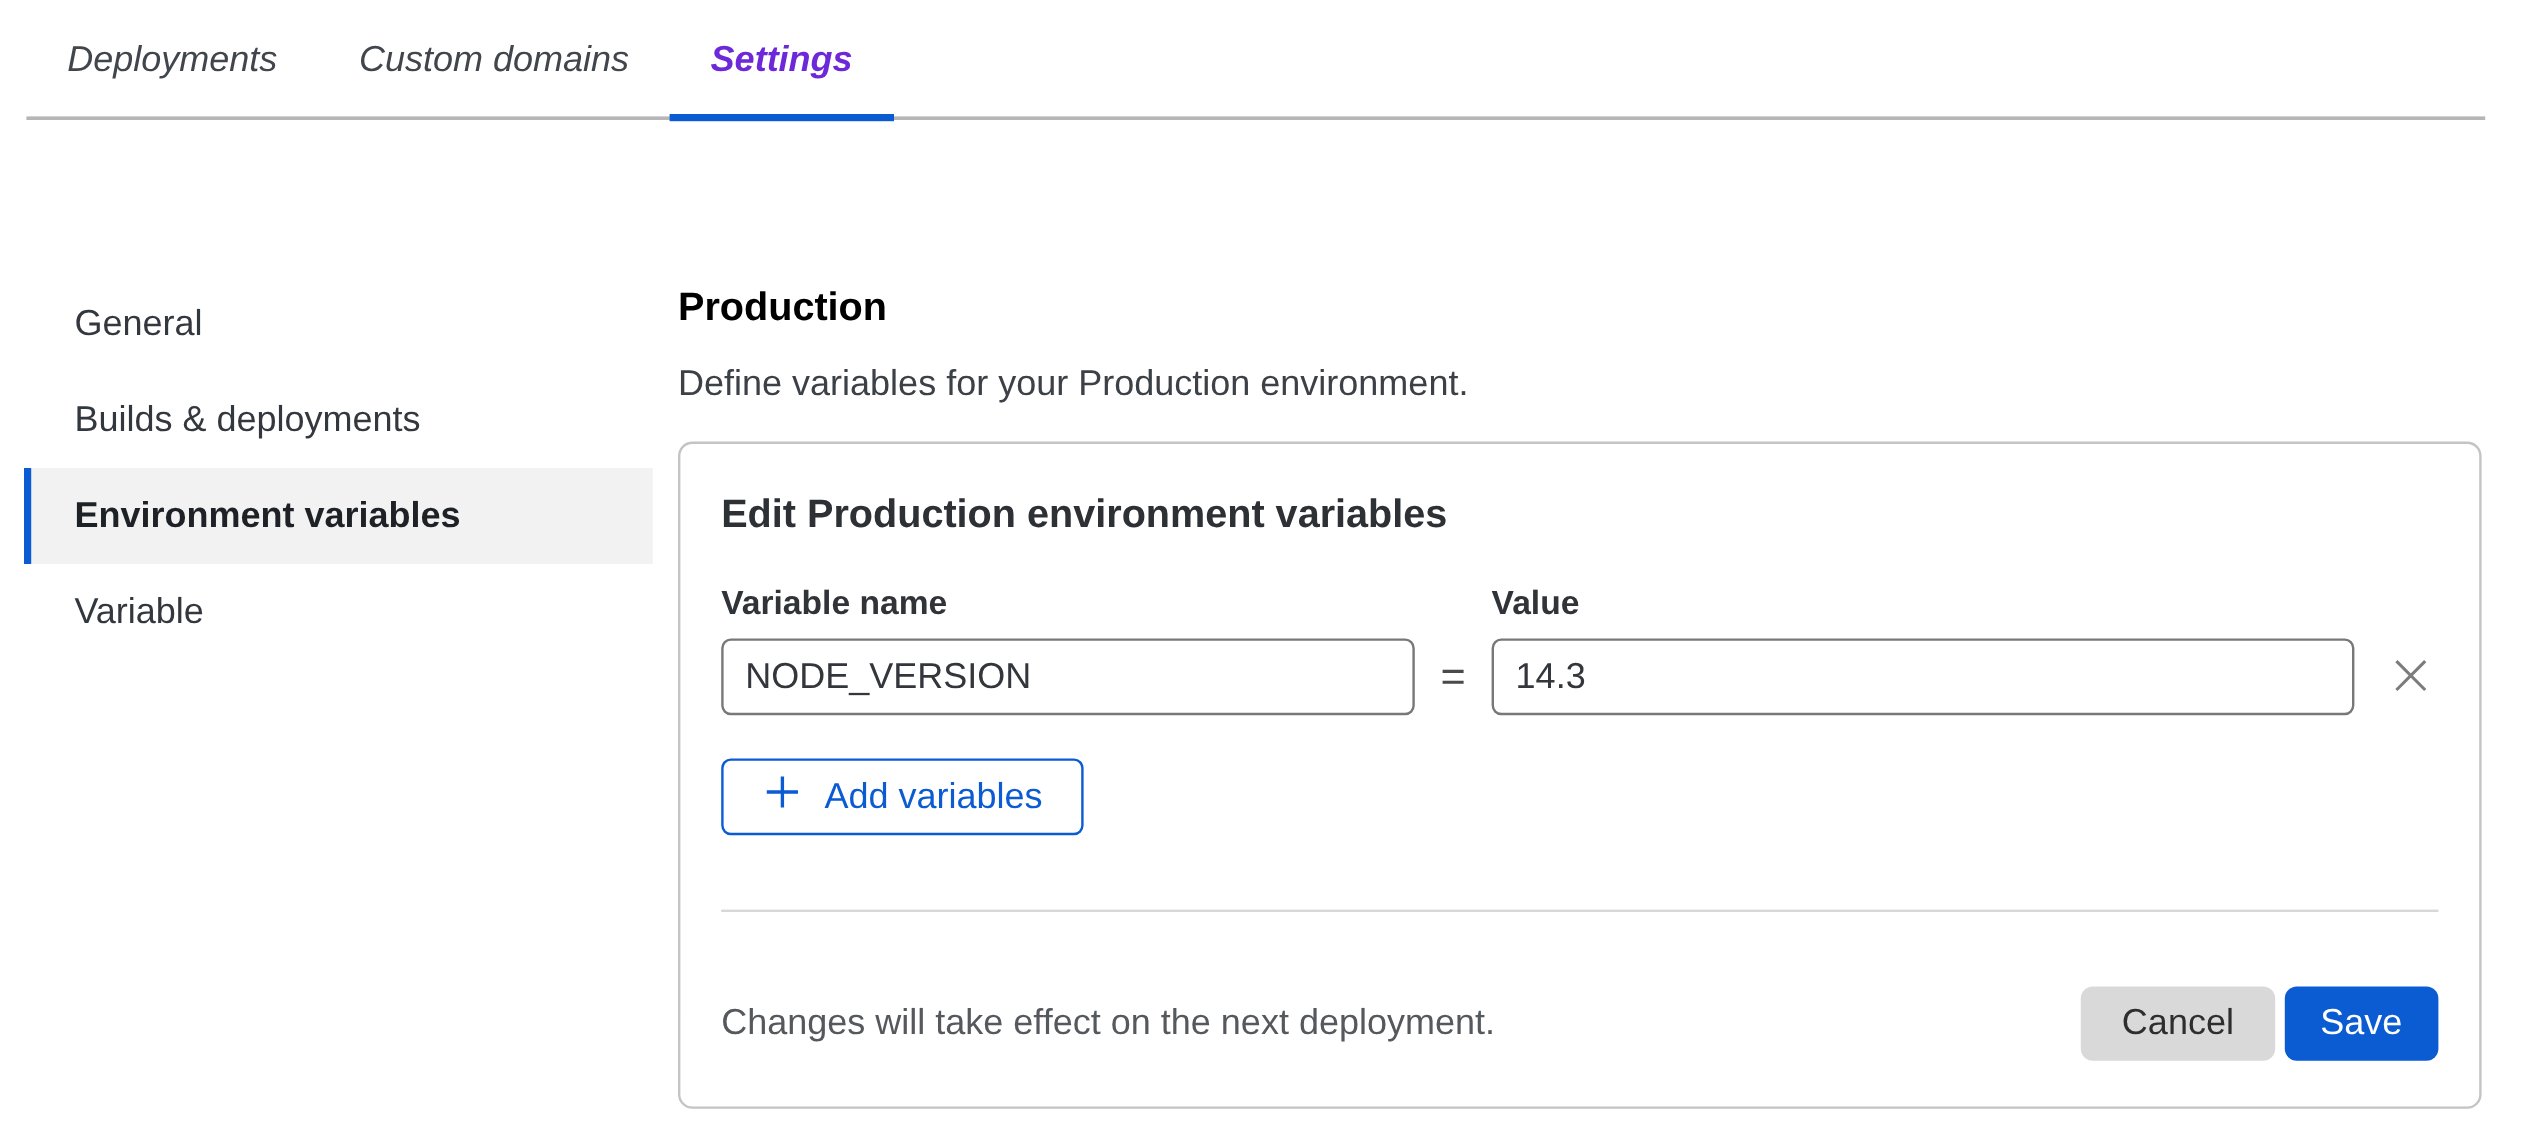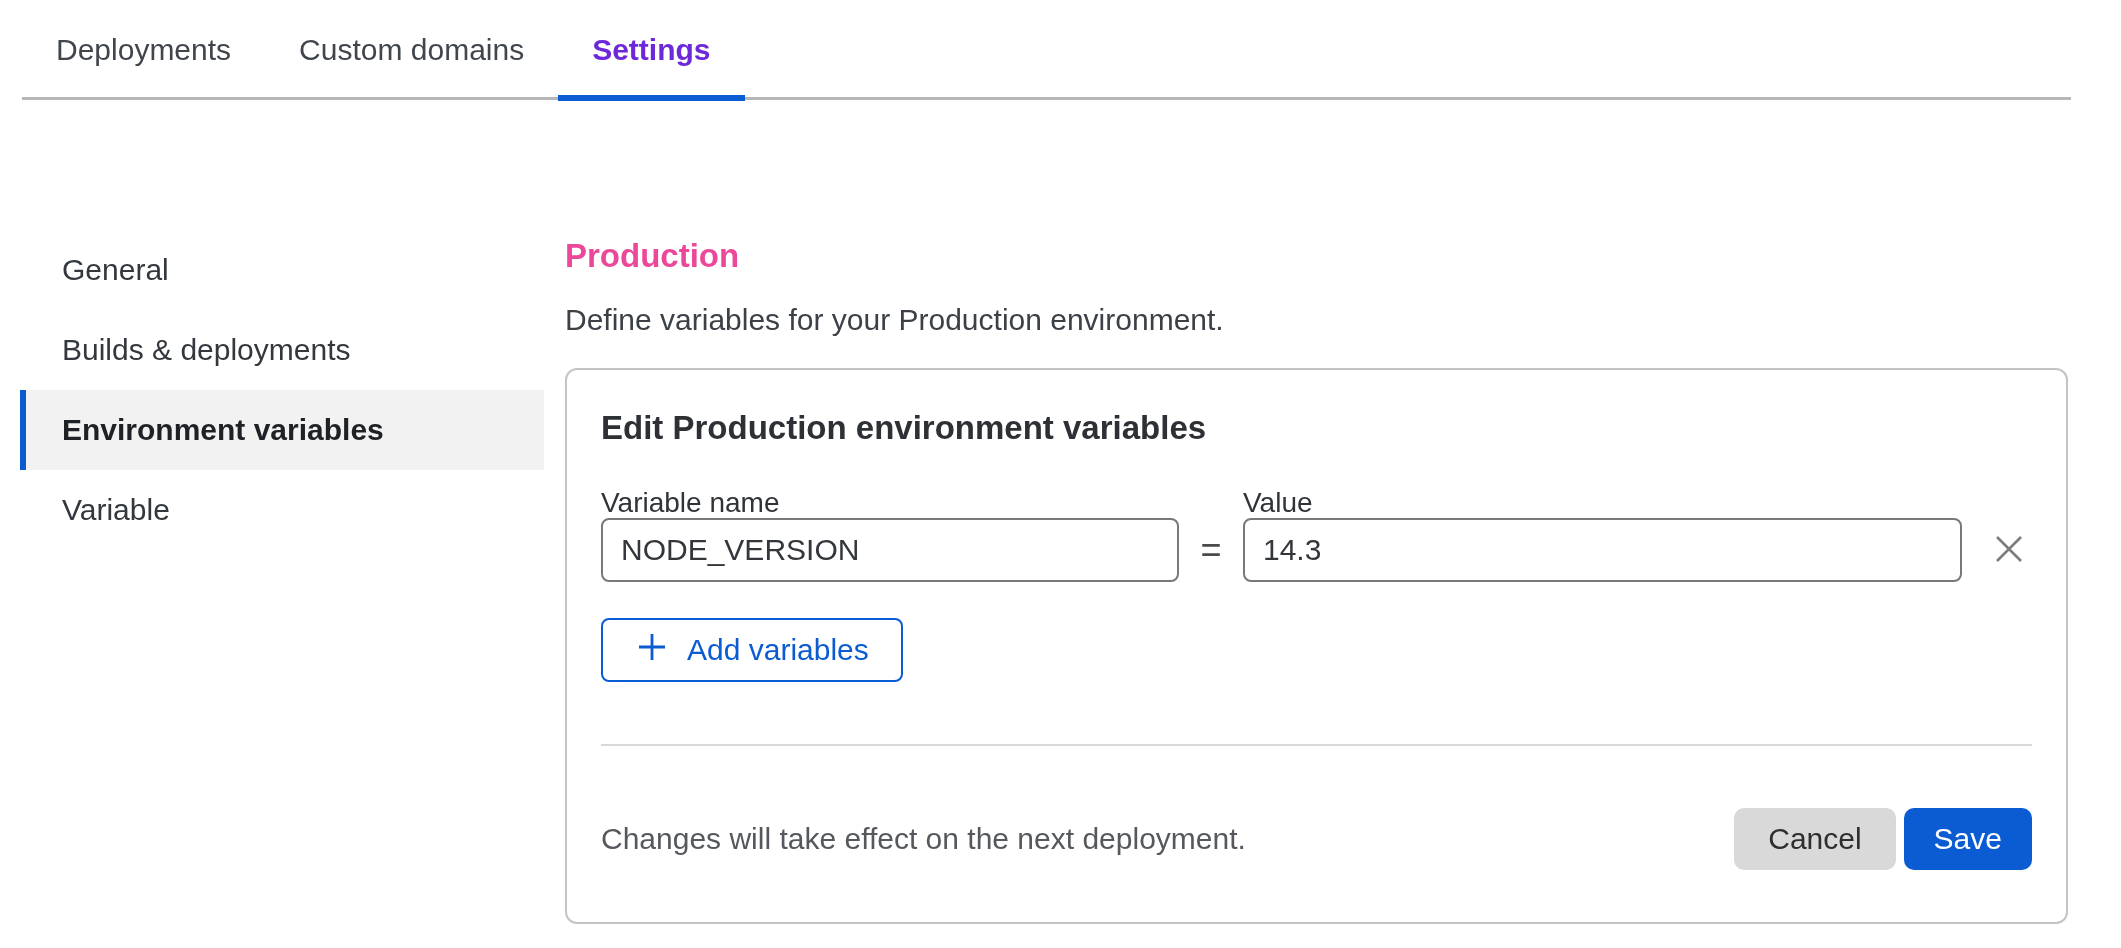--- a/index.html
+++ b/index.html
@@ -1,45 +1,45 @@
 <!DOCTYPE html>
 <html><head>
 <meta charset="utf-8">
 <style>
   * { margin:0; padding:0; box-sizing:border-box; }
   html,body { width:2121px; height:948px; background:#ffffff; overflow:hidden; }
   body { font-family:"Liberation Sans","DejaVu Sans",sans-serif; color:#33373c; position:relative; }
 
   
-  .tabbar { position:absolute; top:0; left:0; right:0; height:100px; }
+  .tabbar { position:absolute; top:0; left:0; right:0; height:100px;font-style:italic; }
   .tabbar::after { content:""; position:absolute; top:97px; left:22px; right:50px; height:3px; background:#b6b6b6; }
   .tabs { display:flex; align-items:stretch; height:100px; padding-left:22px; }
   .tab { display:flex; align-items:center; padding:0 34px; font-size:30px; color:#41464d;
          position:relative; cursor:pointer; }
   .tab.active { color:#6d28d9; font-weight:bold; }
   .tab.active::after { content:""; position:absolute; left:0; right:0; bottom:-1px; height:6px;
          background:#0b5bd3; z-index:2; }
 
   
   .sidebar { position:absolute; left:20px; top:230px; width:524px; }
   .side-item { display:flex; align-items:center; height:80px; padding-left:36px;
          border-left:6px solid transparent; font-size:30px; color:#33383e; cursor:pointer; }
   .side-item.active { background:#f2f2f2; border-left-color:#0b5bd3; font-weight:bold; color:#1e2226; }
 
   
   .main { position:absolute; left:565px; top:224px; width:1503px; }
-  .page-title { font-size:33px; line-height:40px; font-weight:bold; color:#ec4899; padding-top:12px; }
+  .page-title { font-size:33px; line-height:40px; font-weight:bold; color:#000000; padding-top:12px; }
   .page-desc { font-size:30px; line-height:36px; color:#3c4047; margin-top:26px; }
 
   .card { margin-top:30px; height:556px; border:2px solid #c4c4c4; border-radius:12px;
           padding:38px 34px 0 34px; overflow:hidden; background:#fff; }
   .card-title { font-size:33px; line-height:40px; font-weight:bold; color:#2d3035; }
 
   .fields { display:grid; grid-template-columns:578px 64px 719px 1fr; margin-top:40px; }
-  .field-label { font-size:28px; line-height:30px; font-weight:normal; color:#303438; }
+  .field-label { font-size:28px; line-height:30px; font-weight:bold; color:#303438; margin-bottom:14px; }
   .lbl-spacer { grid-column:span 1; }
   .var-input { width:100%; height:64px; border:2px solid #787878; border-radius:8px;
           padding:0 18px; font-size:30px; color:#33363b; background:#fff; outline:none;
           font-family:"Liberation Sans","DejaVu Sans",sans-serif; }
   .equals-cell { display:flex; align-items:center; justify-content:center;
           font-size:36px; color:#4a4a4a; height:64px; }
   .remove-cell { display:flex; align-items:center; justify-content:flex-end; height:64px; padding-right:8px; }
   .remove-btn { background:none; border:none; cursor:pointer; display:flex; align-items:center; }
 
   .add-btn { margin-top:36px; display:inline-flex; align-items:center; gap:18px; height:64px;

